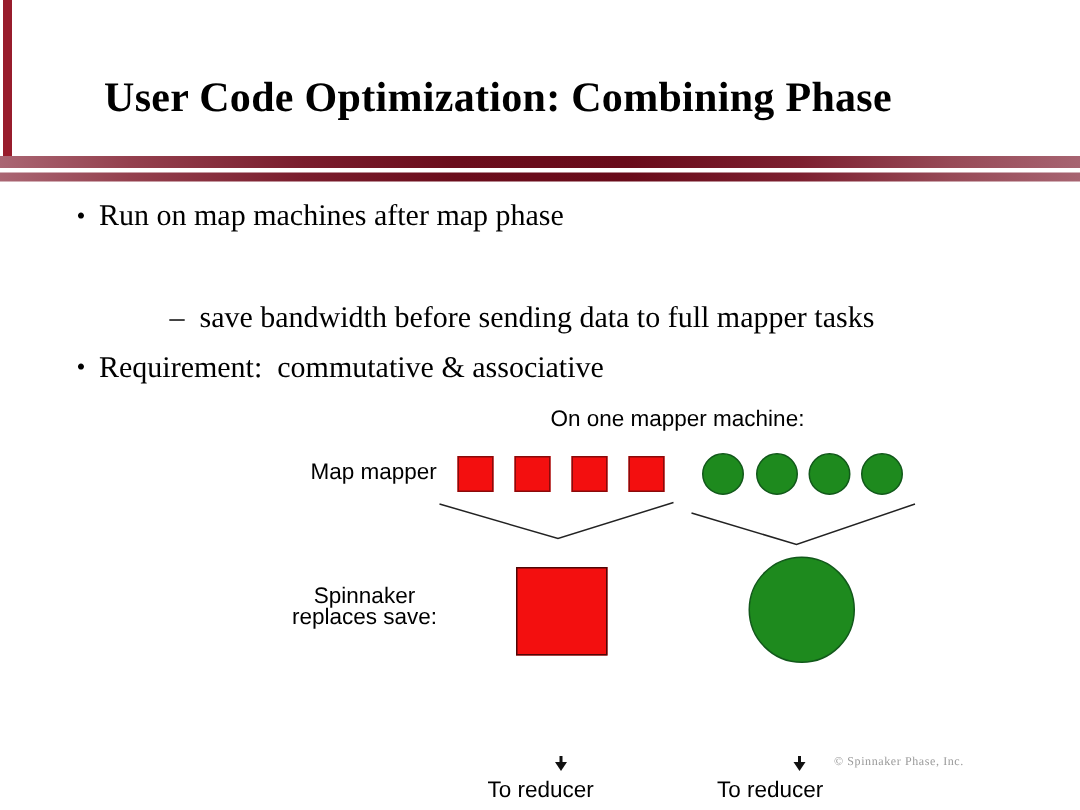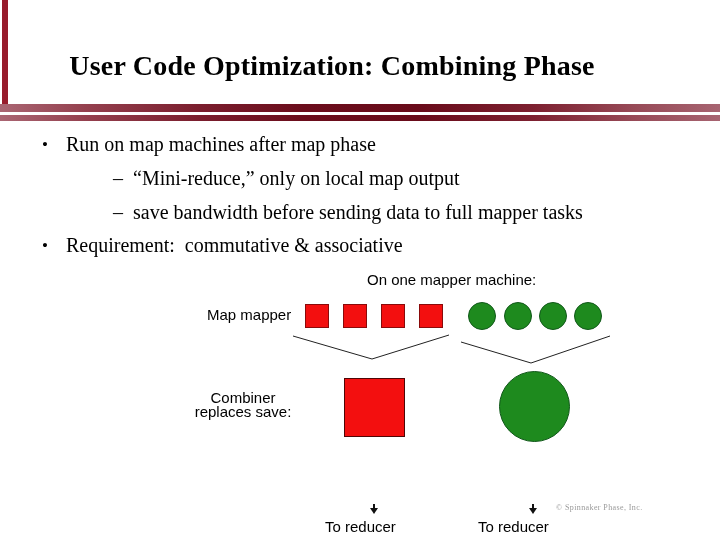--- a/index.html
+++ b/index.html
@@ -15,21 +15,21 @@
     font-size:28px;font-weight:bold;letter-spacing:.2px;
   }
   
   .stripe{position:absolute;left:0;width:720px;
     background:linear-gradient(90deg,#aa6673 0%,#94404e 12%,#7a1d2d 28%,#6b0d1c 42%,#690b1a 58%,#7d2030 74%,#974a57 88%,#a76471 100%);}
   .stripe.s1{top:104px;height:8px;}
   .stripe.s2{top:115px;height:6px;}
   
   .bullet-line{position:absolute;font-size:20px;line-height:26px;white-space:pre;}
   .bullet-line .marker{display:inline-block;}
-  .lvl1{left:42px;}
+  .lvl1{left:42px;text-align:center;}
   .lvl1 .marker{width:24px;font-size:17px;vertical-align:1px;}
   .lvl2{left:113px;}
   .lvl2 .marker{width:20px;}
   .b0{top:131px;} .b1{top:165px;} .b2{top:199px;} .b3{top:232px;}
   
   .dg-label{position:absolute;font-family:"Liberation Sans",sans-serif;font-size:15px;line-height:16px;}
   .mapper-heading{left:367px;top:272px;}
   .map-output{left:207px;top:307px;}
   .combiner{left:188px;top:391px;width:110px;text-align:center;line-height:14px;}
   .to-reducer-left{left:325px;top:519px;}
@@ -57,21 +57,20 @@
 <div class="slide">
 
   <div class="left-bar"></div>
 
   <div class="title">User Code Optimization: Combining Phase</div>
 
   <div class="stripe s1"></div>
   <div class="stripe s2"></div>
 
   <div class="bullet-line lvl1 b0"><span class="marker">•</span><span>Run on map machines after map phase</span></div>
-  <div class="bullet-line lvl2 b1"><span class="marker">–</span><span>“Mini-reduce,” only on local map output</span></div>
   <div class="bullet-line lvl2 b2"><span class="marker">–</span><span>save bandwidth before sending data to full mapper tasks</span></div>
   <div class="bullet-line lvl1 b3"><span class="marker">•</span><span>Requirement:&nbsp; commutative &amp; associative</span></div>
 
   <div class="dg-label mapper-heading">On one mapper machine:</div>
   <div class="dg-label map-output">Map mapper</div>
 
   <div class="sq q0"></div>
   <div class="sq q1"></div>
   <div class="sq q2"></div>
   <div class="sq q3"></div>
@@ -80,21 +79,21 @@
   <div class="ci c1"></div>
   <div class="ci c2"></div>
   <div class="ci c3"></div>
 
   <svg class="lines-svg" width="720" height="540">
     <polyline points="293,336 372,359 449,335" fill="none" stroke="#222" stroke-width="1"></polyline>
     <polyline points="461,342 531,363 610,336" fill="none" stroke="#222" stroke-width="1"></polyline>
   </svg>
 
   <div class="dg-label combiner">
-    <div>Combiner</div>
+    <div>Spinnaker</div>
     <div>replaces save:</div>
   </div>
 
   <div class="big-square"></div>
   <div class="big-circle"></div>
 
   <div class="down-arrow arrow-l">
       <div class="stem"></div>
       <div class="head"></div>
     </div>

